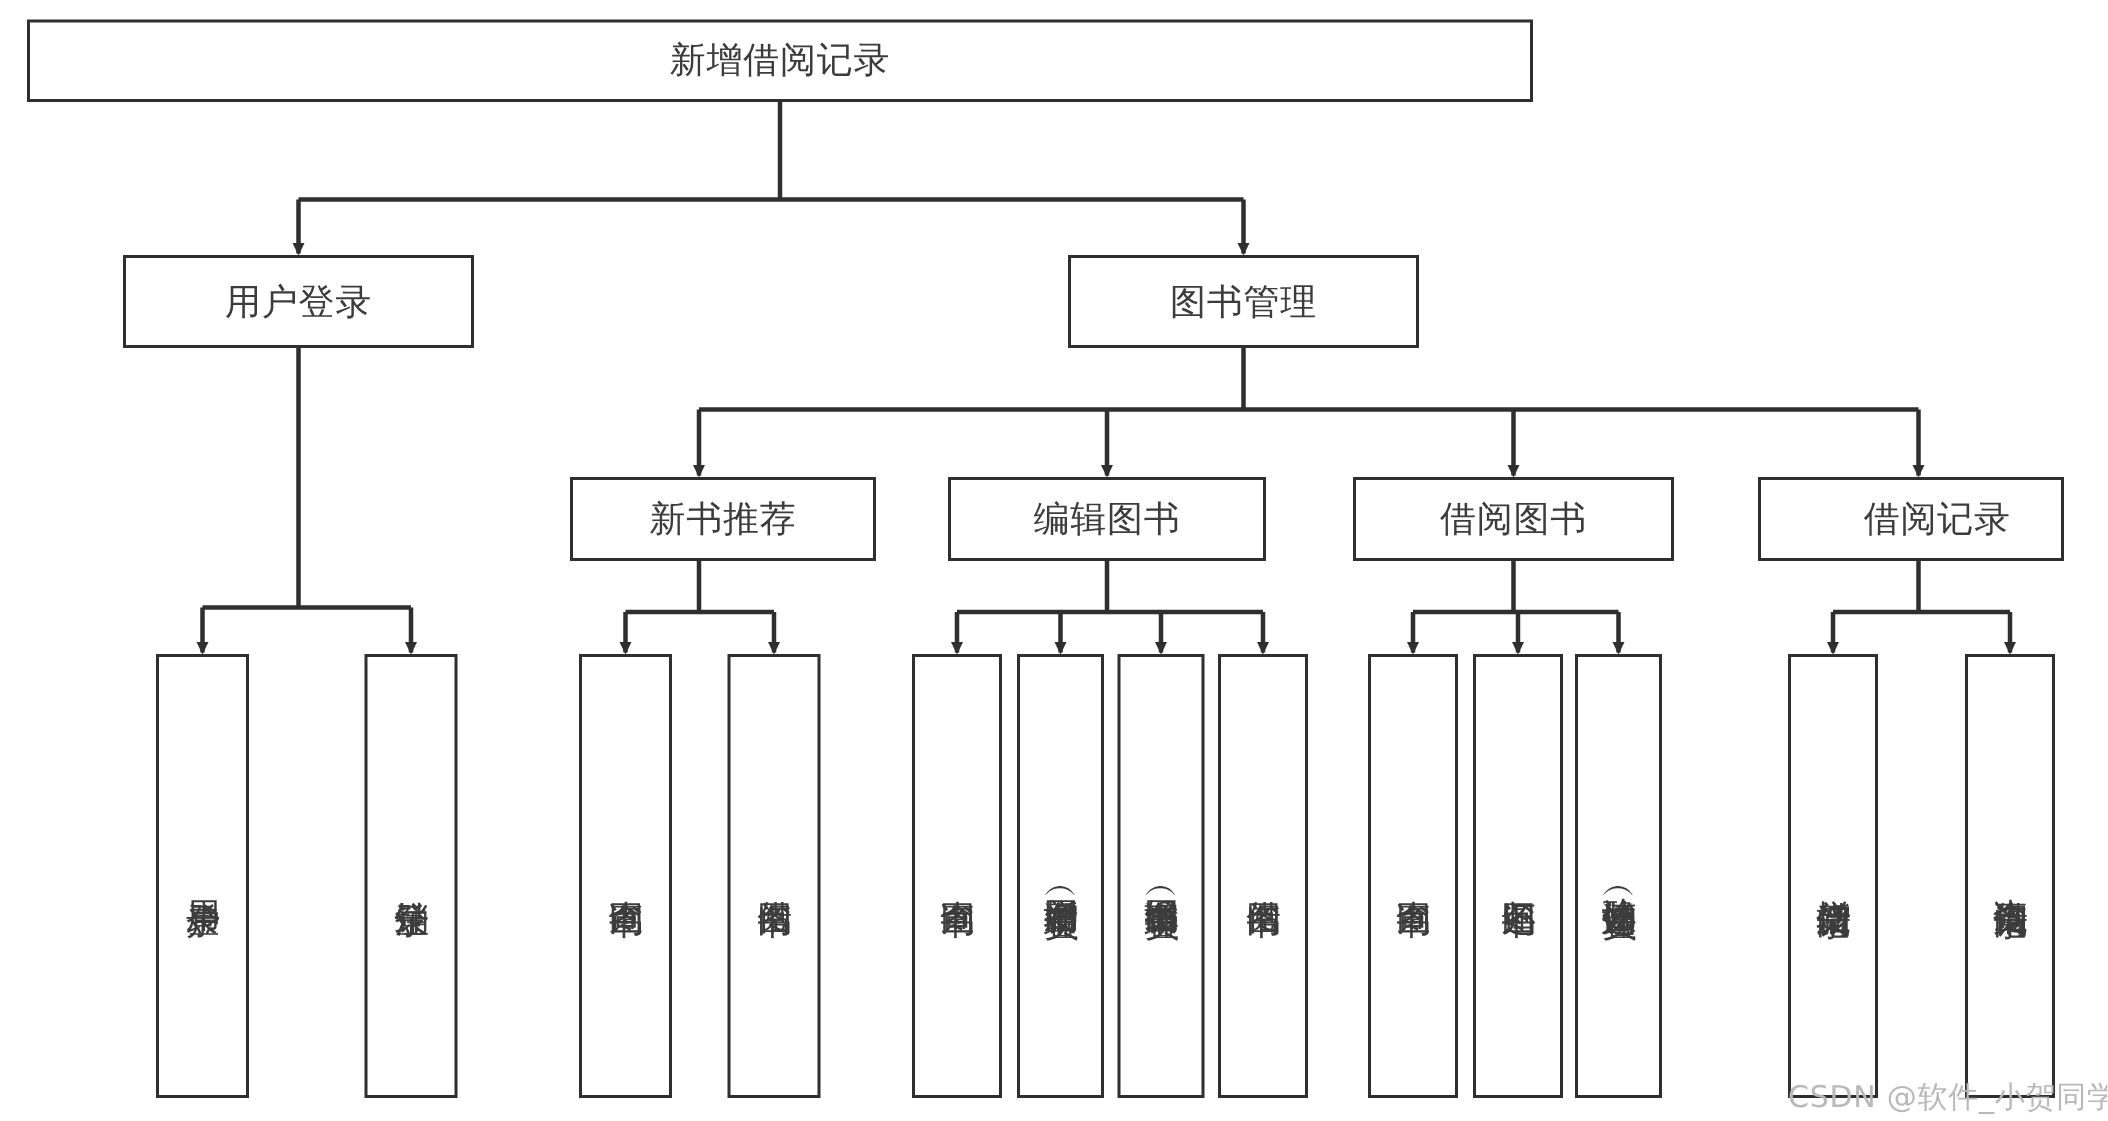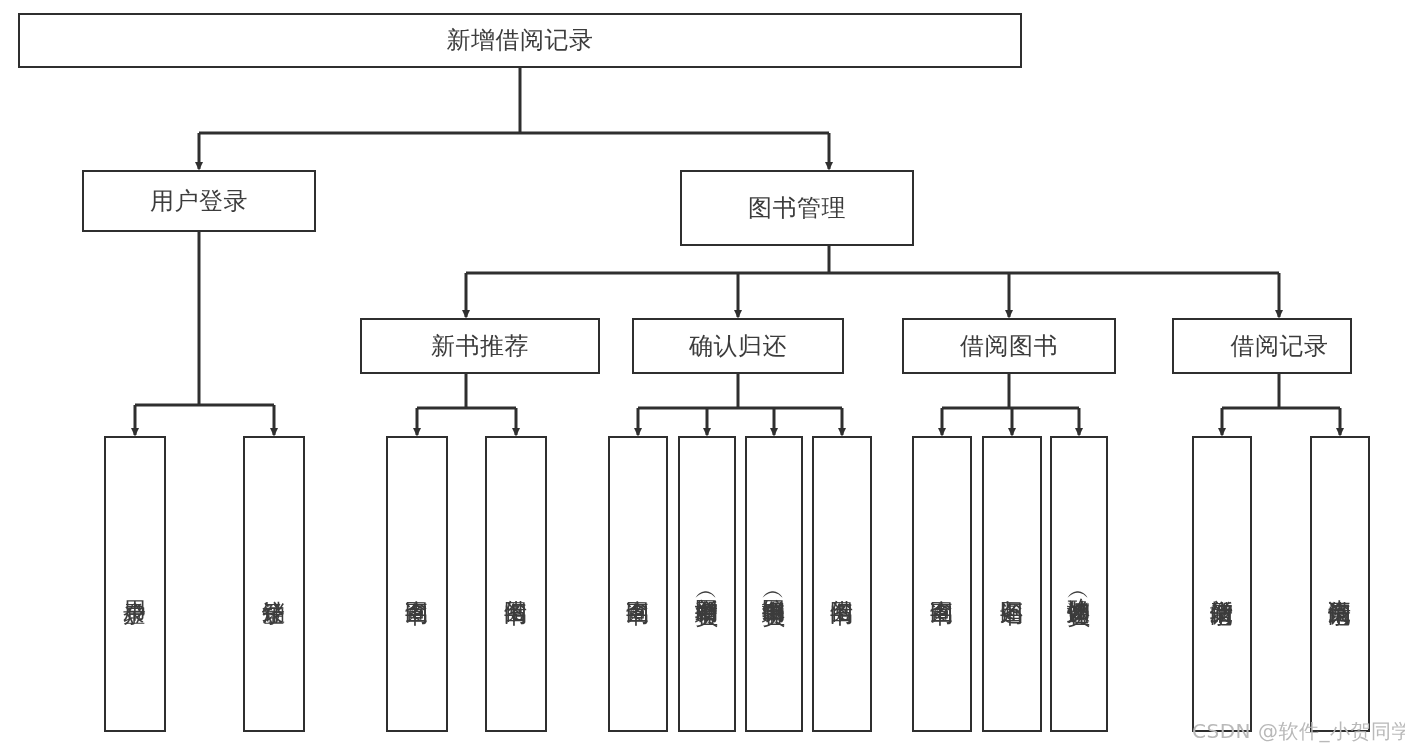--- a/index.html
+++ b/index.html
@@ -111,33 +111,33 @@
       </g>
   </svg>
 
   <div id="boxes">
       <div class="node-box" style="left: 18px; top: 13px; width: 1004px; height: 55px;">
         <span class="node-label">新增借阅记录</span>
       </div>
       <div class="node-box" style="left: 82px; top: 170px; width: 234px; height: 62px;">
         <span class="node-label">用户登录</span>
       </div>
-      <div class="node-box" style="left: 680px; top: 170px; width: 234px; height: 76px;">
+      <div class="node-box" style="left: 712px; top: 170px; width: 234px; height: 62px;">
         <span class="node-label">图书管理</span>
       </div>
-      <div class="node-box" style="left: 360px; top: 318px; width: 240px; height: 56px;">
+      <div class="node-box" style="left: 380px; top: 318px; width: 204px; height: 56px;">
         <span class="node-label">新书推荐</span>
       </div>
       <div class="node-box" style="left: 632px; top: 318px; width: 212px; height: 56px;">
-        <span class="node-label">确认归还</span>
+        <span class="node-label">编辑图书</span>
       </div>
       <div class="node-box" style="left: 902px; top: 318px; width: 214px; height: 56px;">
         <span class="node-label">借阅图书</span>
       </div>
-      <div class="node-box" style="left: 1172px; top: 318px; width: 180px; height: 56px; padding-left: 35px;">
+      <div class="node-box" style="left: 1172px; top: 318px; width: 204px; height: 56px; padding-left: 35px;">
         <span class="node-label">借阅记录</span>
       </div>
       <div class="node-box vertical" style="left: 104px; top: 436px; width: 62px; height: 296px;">
         <span class="node-label">用户登录</span>
       </div>
       <div class="node-box vertical" style="left: 243px; top: 436px; width: 62px; height: 296px;">
         <span class="node-label">注销登录</span>
       </div>
       <div class="node-box vertical" style="left: 386px; top: 436px; width: 62px; height: 296px;">
         <span class="node-label">查询图书</span>

